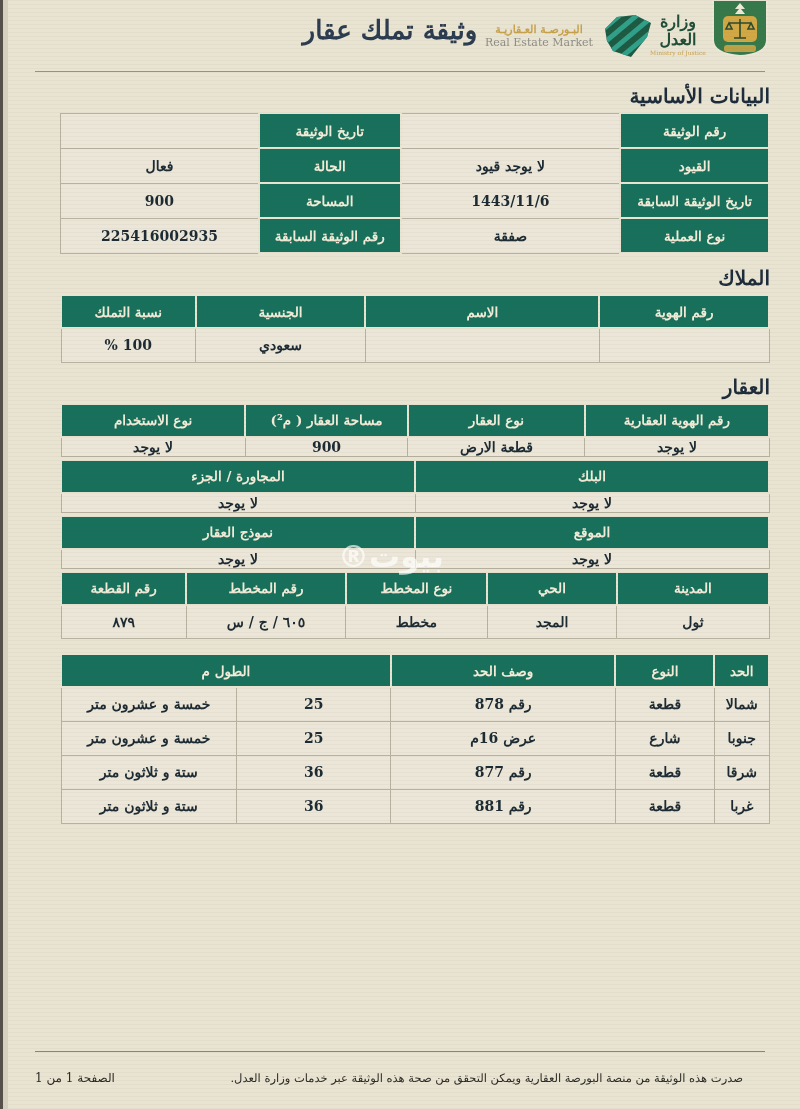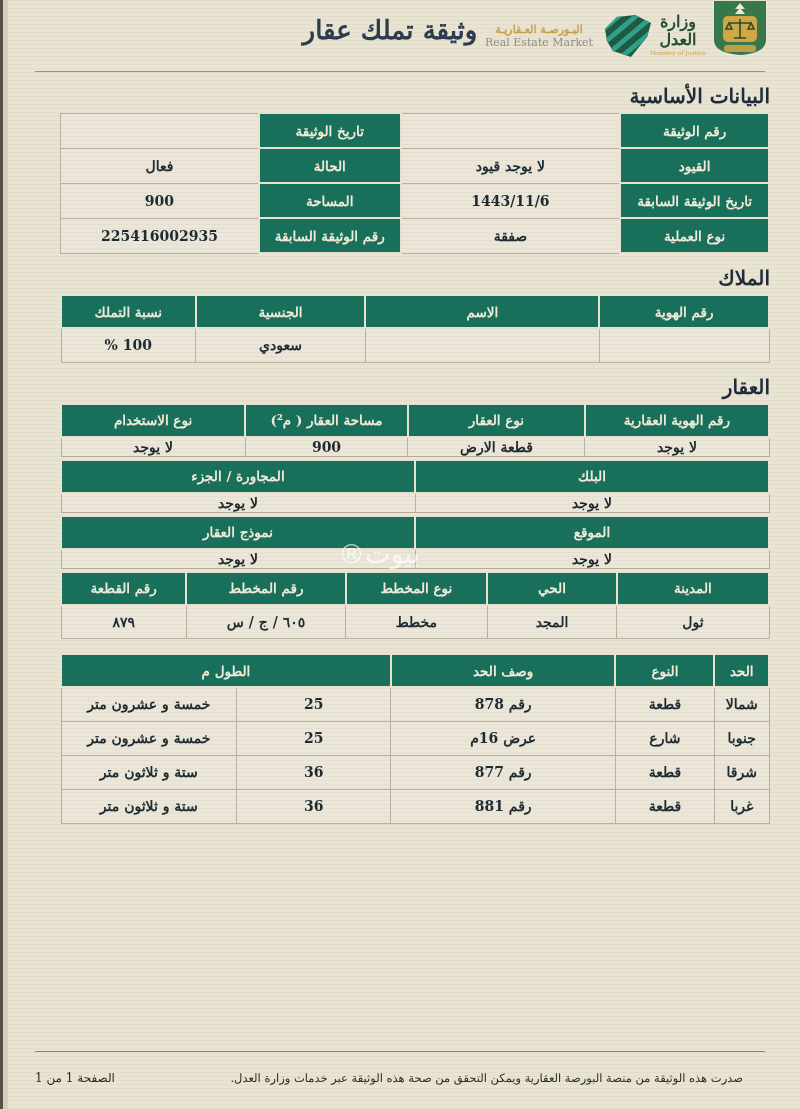--- a/index.html
+++ b/index.html
@@ -44,21 +44,21 @@
   td.val {
     border:1px solid #b7b1a0; background:rgba(255,255,255,0.12);
     font-size:14px; font-weight:bold; color:#1c2a33;
   }
   .row33 td { height:31px; }
   .rowval { height:34px; }
   .gap { height:14px; }
   
   .watermark {
     position:absolute; left:338px; top:538px; z-index:2; direction:rtl;
-    font-size:27px; font-weight:normal; color:rgba(255,255,255,0.68); letter-spacing:1px;
+    font-size:31px; font-weight:bold; color:rgba(255,255,255,0.68); letter-spacing:1px;
     font-family:"DejaVu Sans","Liberation Sans",sans-serif;
   }
   
   .footer-divider { position:absolute; left:35px; right:35px; bottom:57px; border-top:1px solid #8a8477; }
   .footer {
     position:absolute; bottom:24px; left:35px; right:35px;
     display:flex; justify-content:space-between; align-items:flex-start; direction:rtl;
   }
   .footer-note { font-size:11.5px; color:#2a2a26; margin-right:22px; }
   .footer-page { font-size:12px; color:#2a2a26; }

